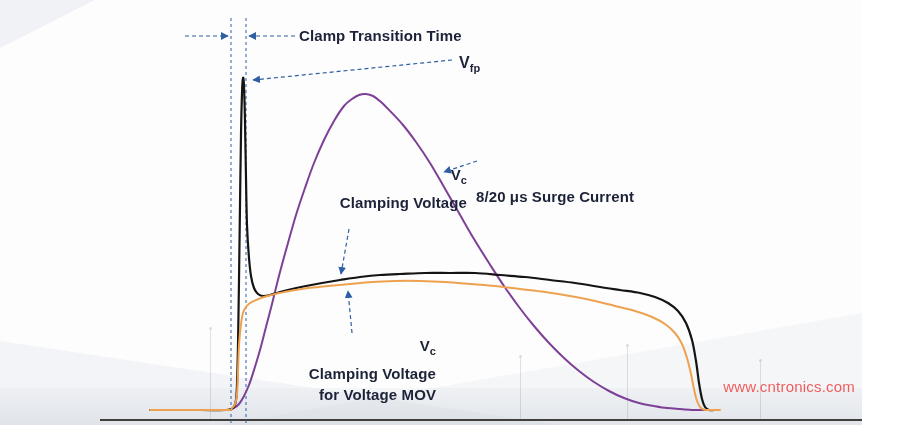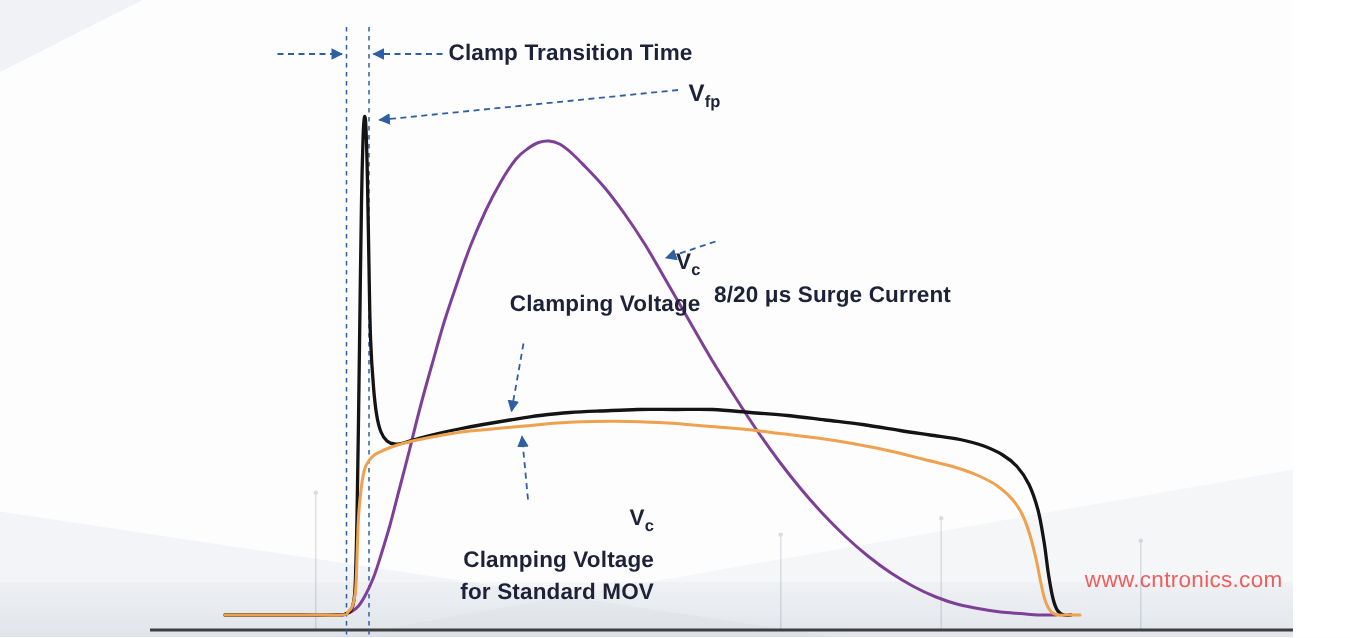--- a/index.html
+++ b/index.html
@@ -79,17 +79,17 @@
   <div class="ann ann-surge">8/20 μs Surge Current</div>
 
   <div class="ann ann-gmov block">
     <div><span>V</span><sub>c</sub></div>
     <div>Clamping Voltage</div>
   </div>
 
   <div class="ann ann-mov block">
     <div><span>V</span><sub>c</sub></div>
     <div>Clamping Voltage</div>
-    <div>for Standard MOV</div>
+    <div>for Voltage MOV</div>
   </div>
 
   <div class="watermark">www.cntronics.com</div>
 </div>
 
 </body></html>

